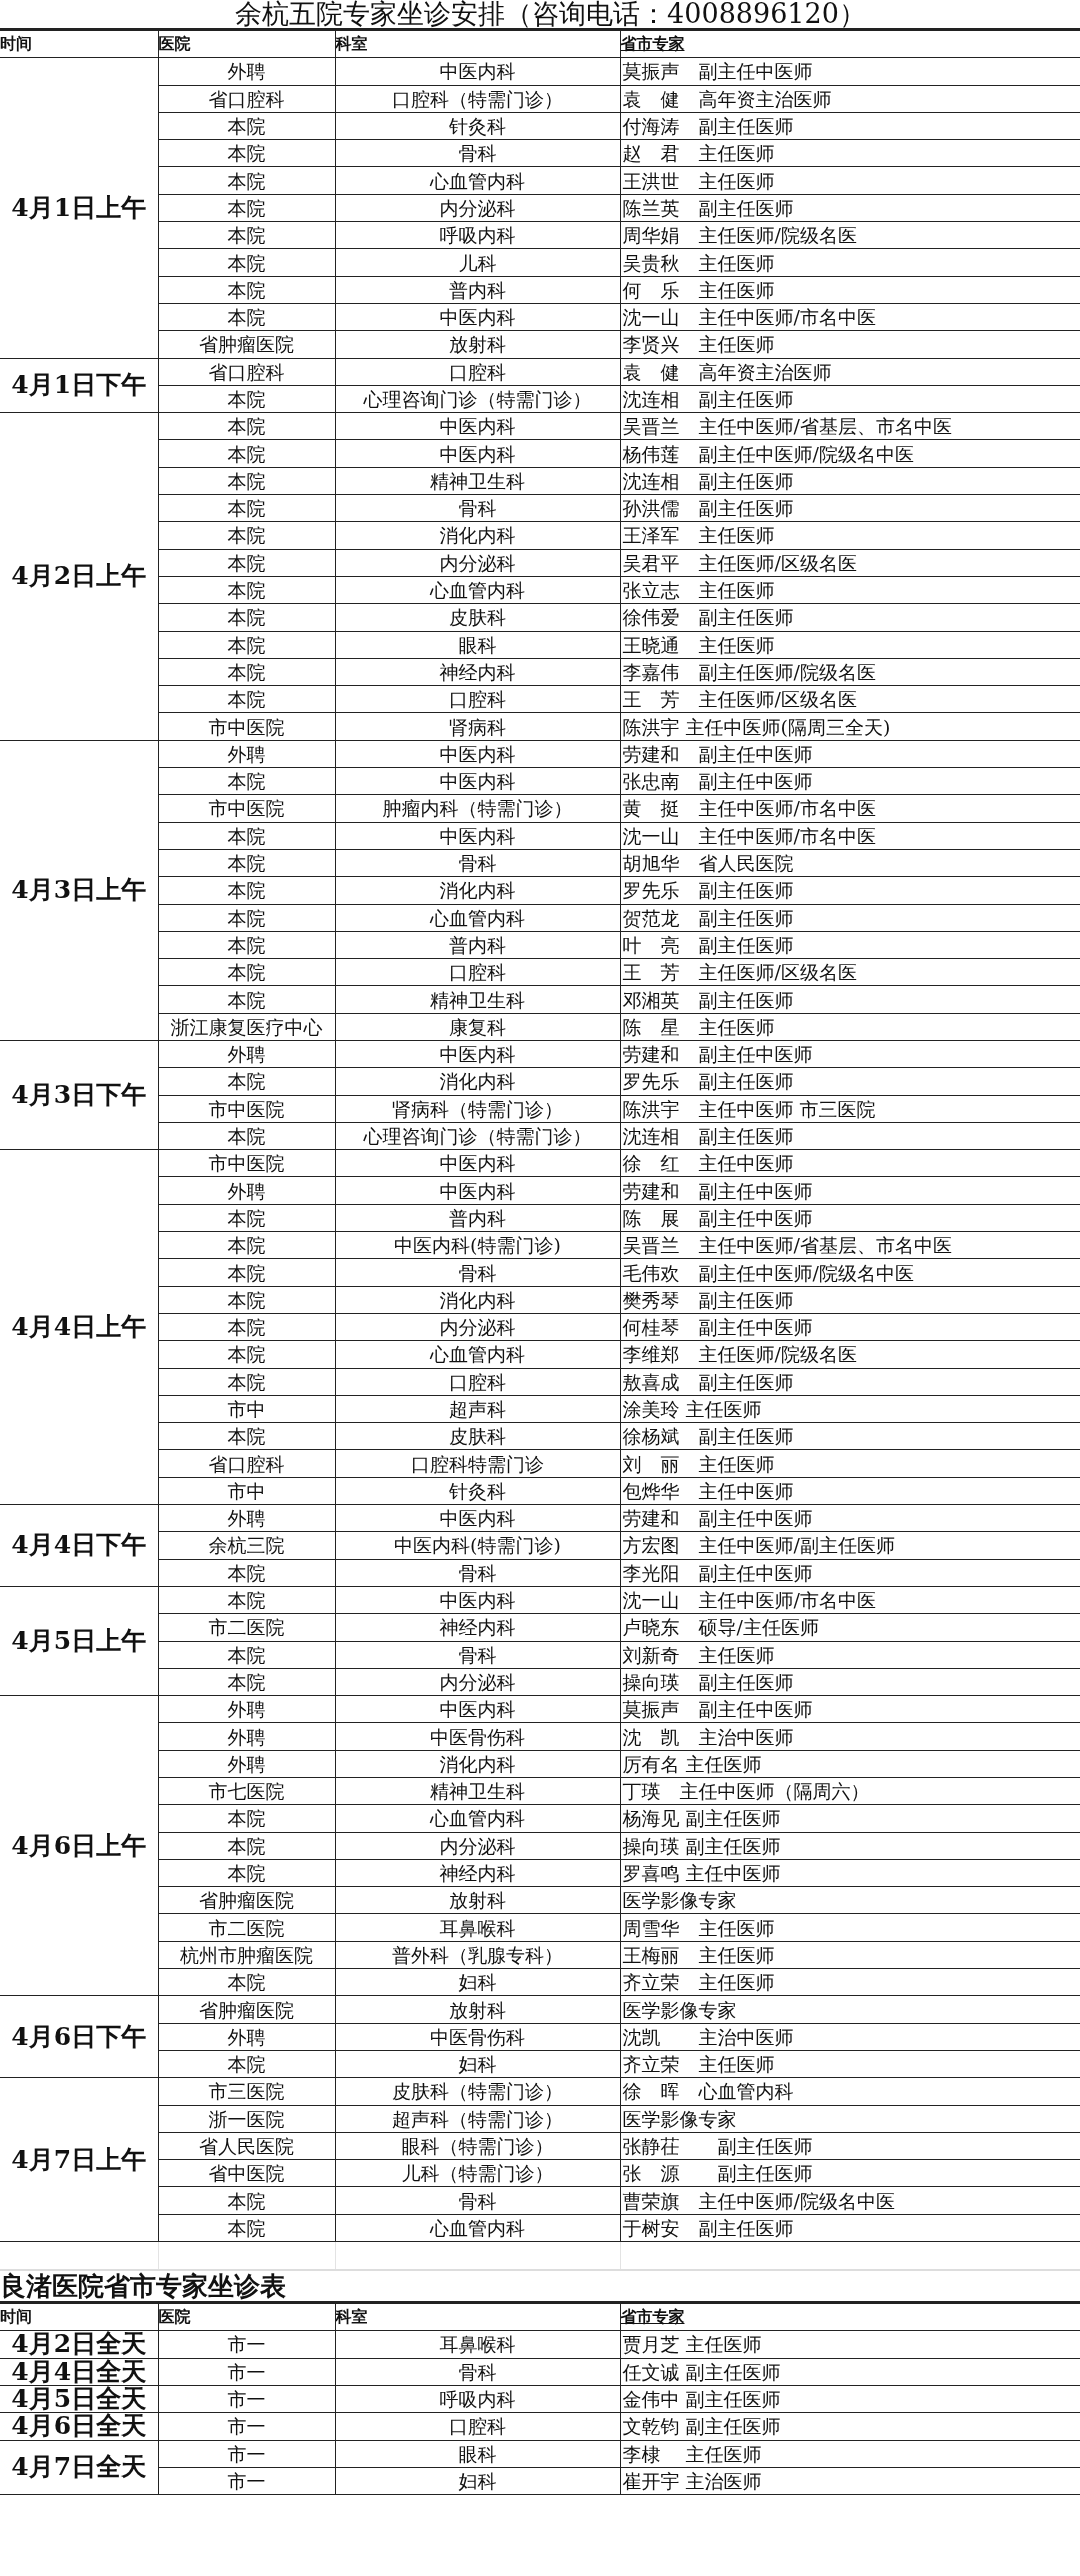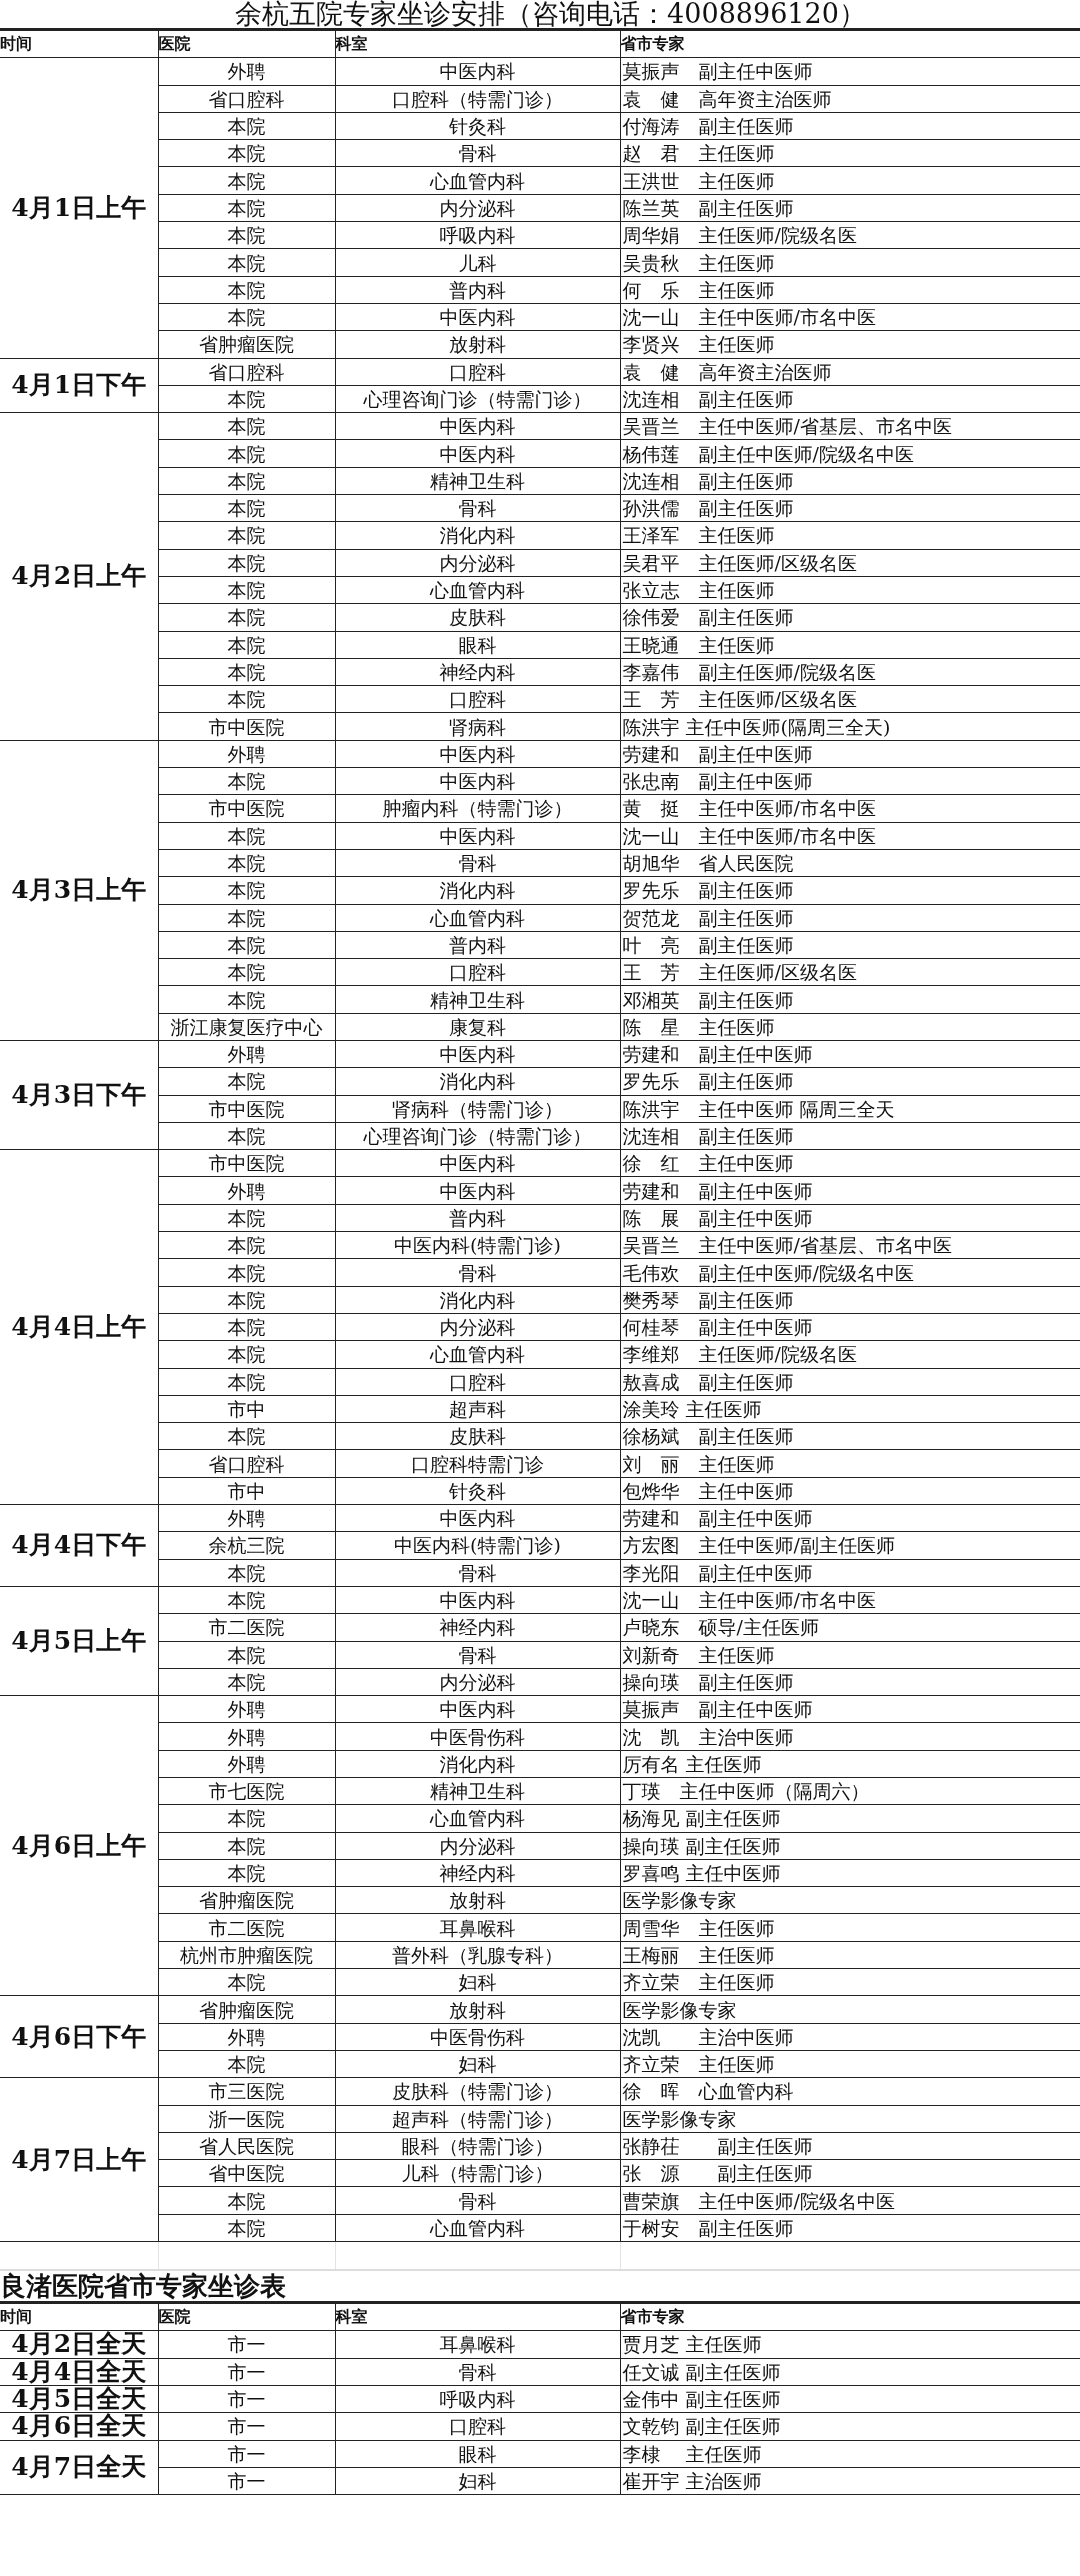--- a/index.html
+++ b/index.html
@@ -7,21 +7,21 @@
   .sheet { position:relative; width:1080px; }
   .title { height:28px; line-height:28px; text-align:center; font-size:27px; border-bottom:2px solid #222; white-space:nowrap; overflow:hidden; letter-spacing:0px;padding-left:21px; }
   table { border-collapse:collapse; width:1080px; table-layout:fixed; }
   col.c1 { width:158px; } col.c2 { width:177px; } col.c3 { width:285px; } col.c4 { width:460px; }
   td, th { border:1.5px solid #222; height:26.3px; padding:0; font-size:19px; font-weight:normal; line-height:26px; white-space:nowrap; overflow:hidden; }
   th { font-weight:bold; text-align:left; font-size:16px; }
   td.time { text-align:center; font-weight:bold; font-size:25px; border-left:none; }
   th.h-time { border-left:none; }
   td.hosp, td.dept { text-align:center; }
   td.expert { text-align:left; padding-left:2px; border-right:none; }
-  th.h-exp { border-right:none; }
+  th.h-exp { border-right:none;text-decoration:underline; }
   .spacer-row td { border:none; height:27px; }
   .spacer-row td.gl { border-left:1px solid #e3e3e3; }
   .title2 { height:30px; line-height:30px; text-align:left; font-size:26px; font-weight:bold; border-top:2px solid #ddd; border-bottom:2px solid #222; white-space:nowrap; }
 </style>
 </head>
 <body>
 
 <div class="sheet">
   <div class="title">余杭五院专家坐诊安排（咨询电话：4008896120）</div>
   <table>
@@ -231,21 +231,21 @@
           <td class="expert">劳建和　副主任中医师</td>
         </tr>
         <tr>
           <td class="hosp">本院</td>
           <td class="dept">消化内科</td>
           <td class="expert">罗先乐　副主任医师</td>
         </tr>
         <tr>
           <td class="hosp">市中医院</td>
           <td class="dept">肾病科（特需门诊）</td>
-          <td class="expert">陈洪宇　主任中医师 隔周三全天</td>
+          <td class="expert">陈洪宇　主任中医师 市三医院</td>
         </tr>
         <tr>
           <td class="hosp">本院</td>
           <td class="dept">心理咨询门诊（特需门诊）</td>
           <td class="expert">沈连相　副主任医师</td>
         </tr>
         <tr>
           <td class="time" rowspan="13">4月4日上午</td>
           <td class="hosp">市中医院</td>
           <td class="dept">中医内科</td>

